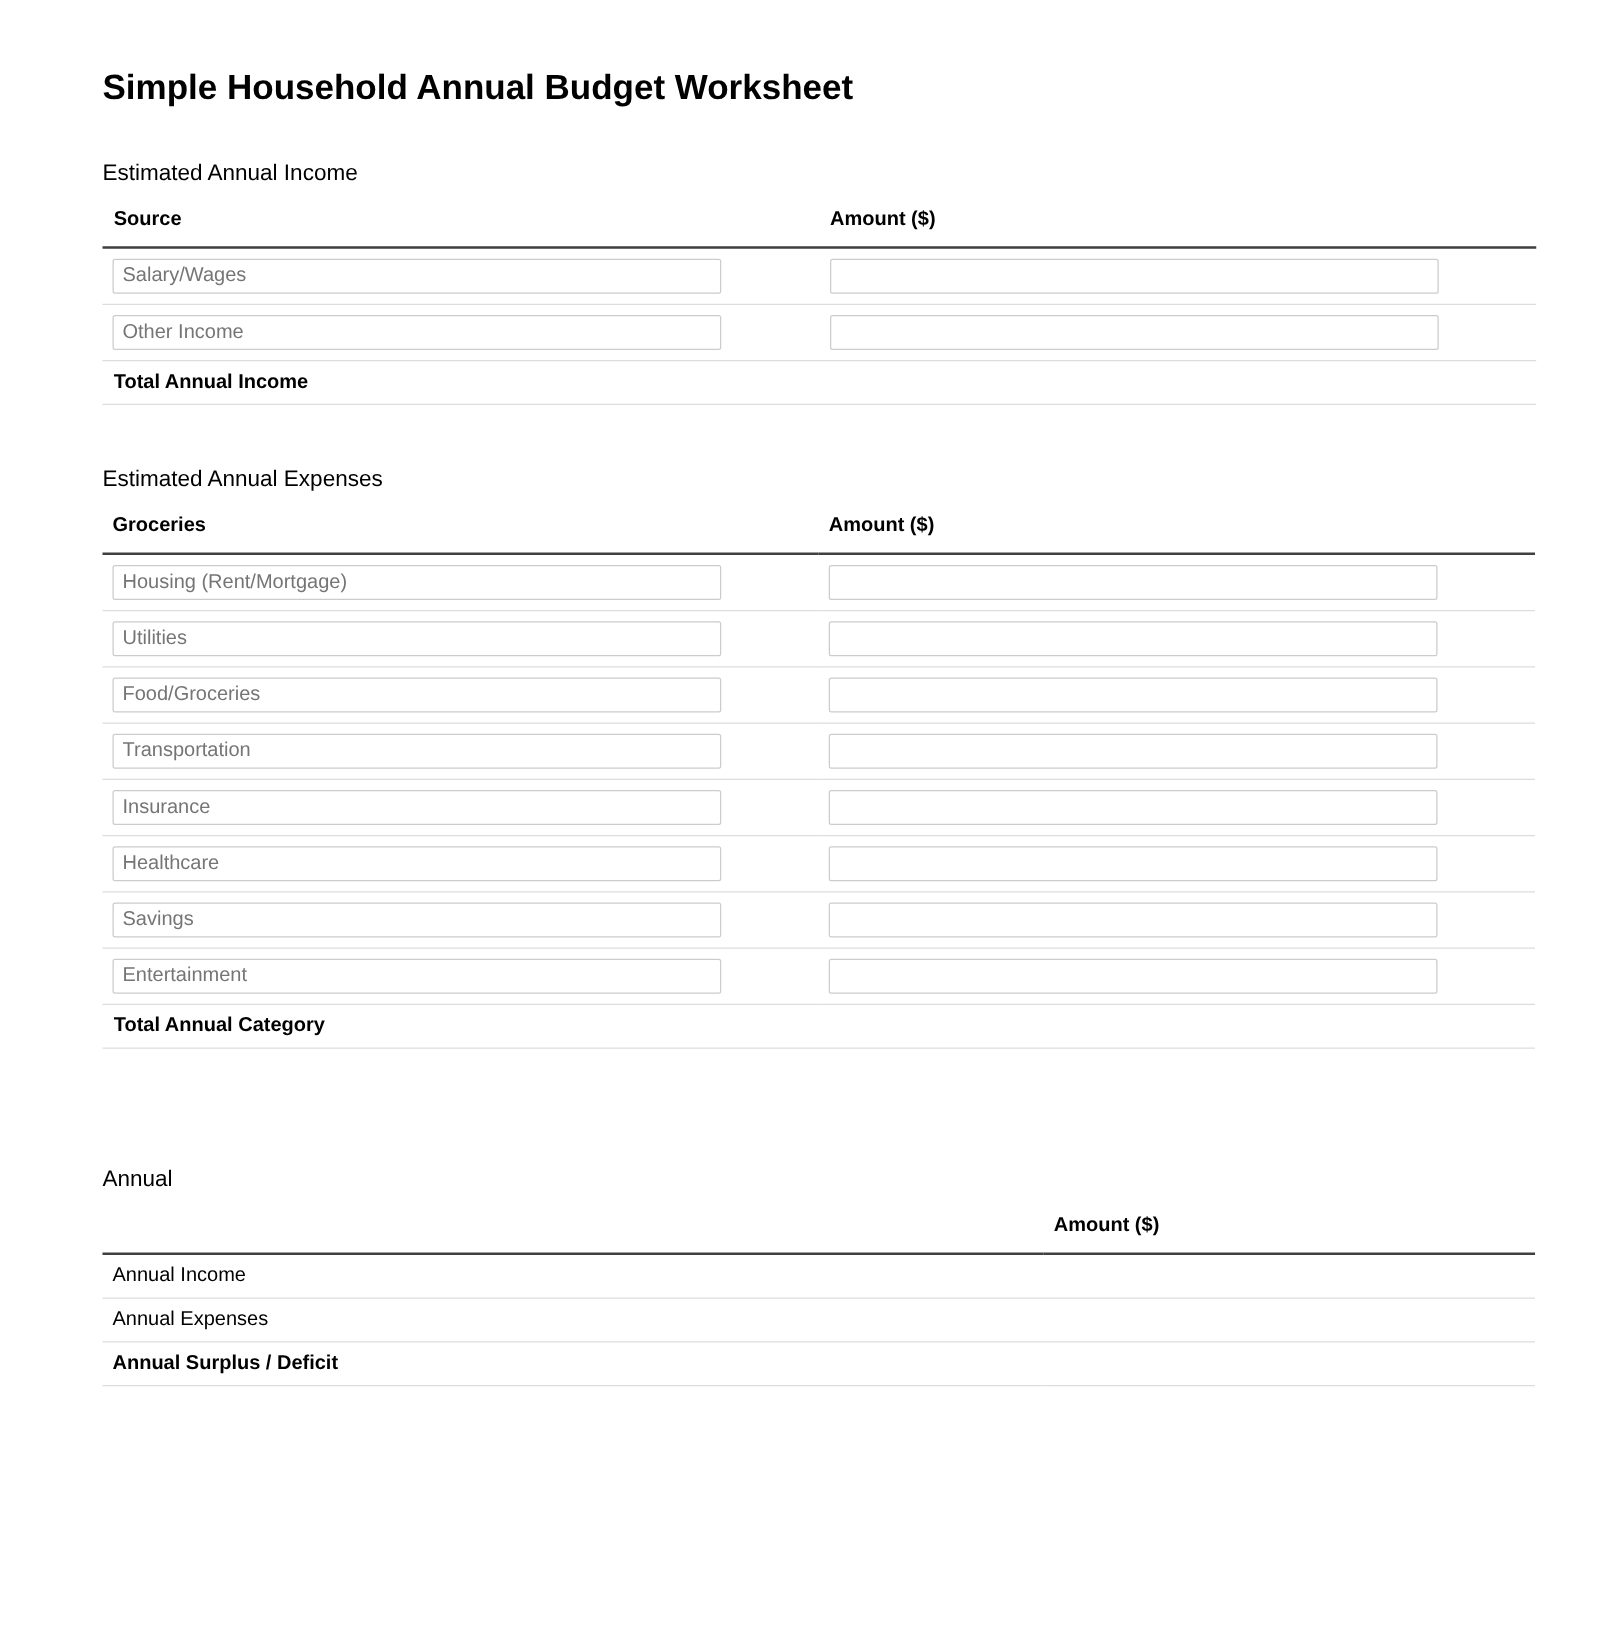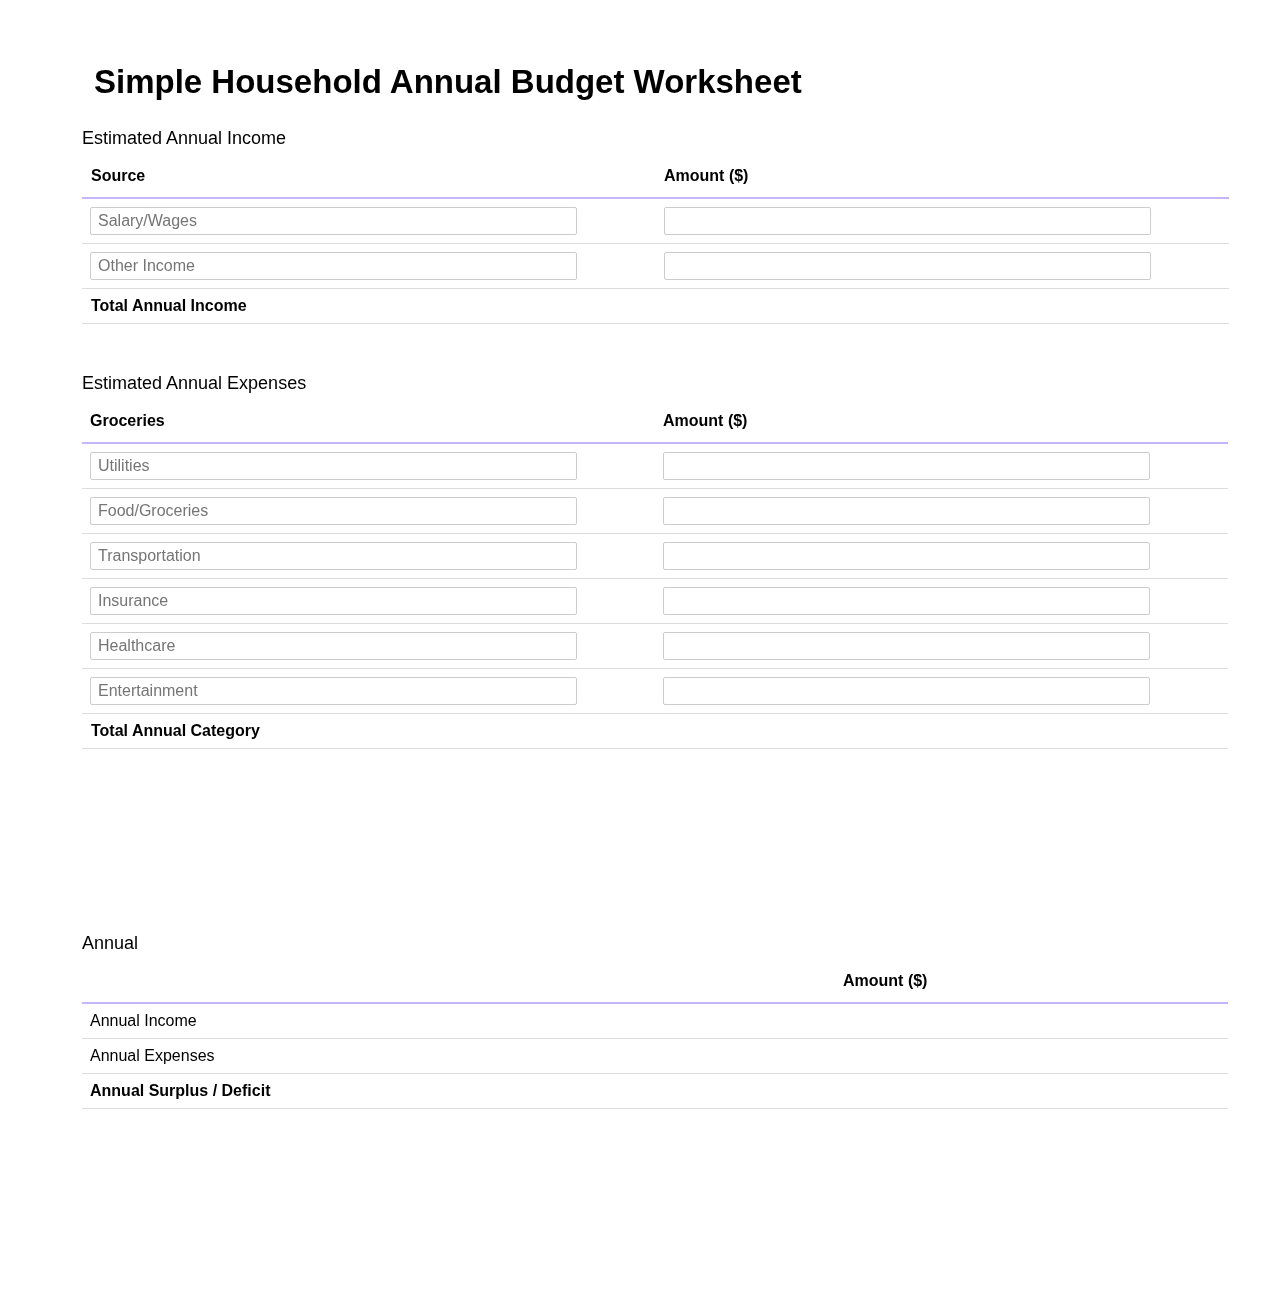--- a/index.html
+++ b/index.html
@@ -5,46 +5,46 @@
     html, body { margin: 0; padding: 0; background: #ffffff; }
     body {
       width: 1278px;
       height: 1300px;
       font-family: "Liberation Sans", sans-serif;
       color: #000;
       position: relative;
     }
     .page { position: absolute; left: 82px; top: 0; width: 1114px; }
     h1 {
-      margin: 12px;
+      margin: 0;
       position: absolute;
       top: 50px;
       left: 0;
-      font-size: 33px;
+      font-size: 28px;
       font-weight: bold;
       line-height: 40px;
       white-space: nowrap;
     }
     .section { position: absolute; left: 0; width: 1114px; }
     .section-title {
       font-size: 18px;
       line-height: 22px;
       height: 22px;
       margin: 0;
       font-weight: normal;
     }
     table { border-collapse: collapse; width: 1114px; table-layout: fixed; }
     th {
       font-size: 16px;
       font-weight: bold;
       text-align: left;
       padding: 0 8px;
       height: 43px;
       vertical-align: middle;
-      border-bottom: 2px solid #c4b5fd;
+      border-bottom: 2px solid #404040;
     }
     td {
       font-size: 16px;
       padding: 0 8px;
       height: 44px;
       vertical-align: middle;
       border-bottom: 1px solid #dddddd;
     }
     td.total { font-weight: bold; height: 34px; }
     .col-a { width: 557px; }
@@ -104,37 +104,45 @@
     <h2 class="section-title">Estimated Annual Expenses</h2>
     <table style="margin-top:5px;">
       <thead>
         <tr>
           <th class="col-a">Groceries</th>
           <th class="col-b">Amount ($)</th>
         </tr>
       </thead>
       <tbody>
         <tr>
+          <td><input class="field" type="text" placeholder="Housing (Rent/Mortgage)" style=""></td>
+          <td><input class="field" type="text" style=""></td>
+        </tr>
+        <tr>
           <td><input class="field" type="text" placeholder="Utilities" style=""></td>
           <td><input class="field" type="text" style=""></td>
         </tr>
         <tr>
           <td><input class="field" type="text" placeholder="Food/Groceries" style=""></td>
           <td><input class="field" type="text" style=""></td>
         </tr>
         <tr>
           <td><input class="field" type="text" placeholder="Transportation" style=""></td>
           <td><input class="field" type="text" style=""></td>
         </tr>
         <tr>
           <td><input class="field" type="text" placeholder="Insurance" style=""></td>
           <td><input class="field" type="text" style=""></td>
         </tr>
         <tr>
           <td><input class="field" type="text" placeholder="Healthcare" style=""></td>
+          <td><input class="field" type="text" style=""></td>
+        </tr>
+        <tr>
+          <td><input class="field" type="text" placeholder="Savings" style=""></td>
           <td><input class="field" type="text" style=""></td>
         </tr>
         <tr>
           <td><input class="field" type="text" placeholder="Entertainment" style=""></td>
           <td><input class="field" type="text" style=""></td>
         </tr>
         <tr>
           <td class="total" style="padding-left:9px;">Total Annual Category</td>
           <td class="total"></td>
         </tr>

